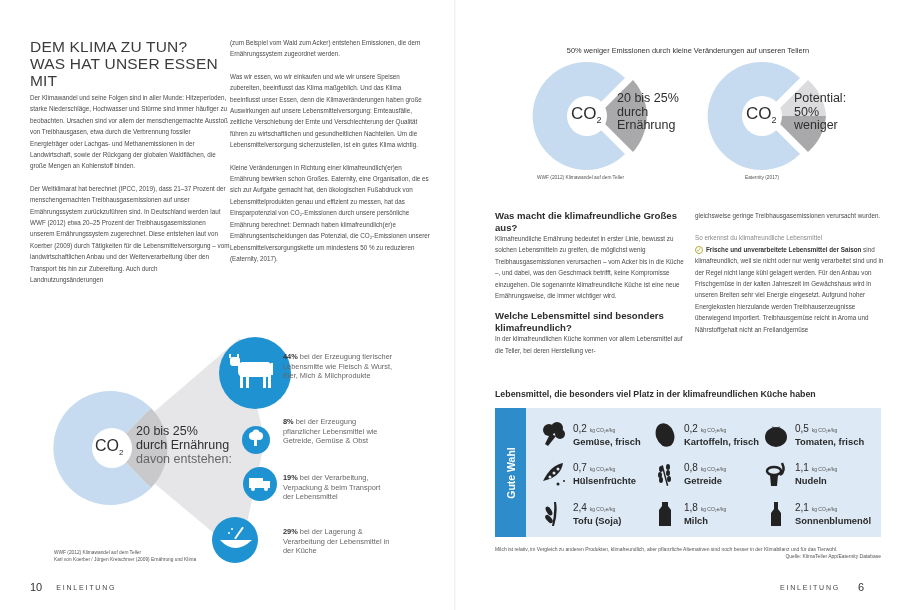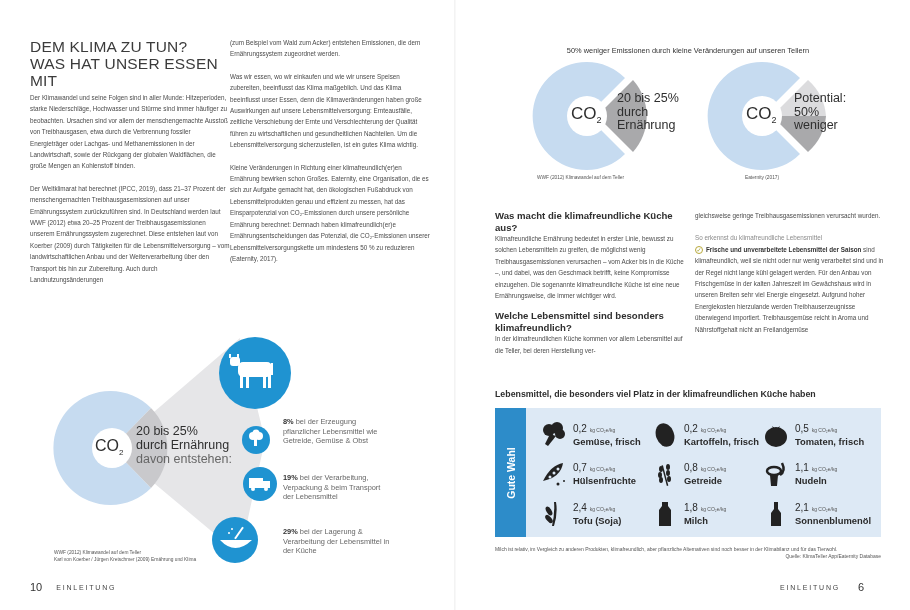--- a/index.html
+++ b/index.html
@@ -101,20 +101,23 @@
   </svg>
   <div class="abs" style="left:95px; top:437px; font-size:16px; color:#2e2e2e;">
     <span>CO</span><sub style="font-size:8px;">2</sub>
   </div>
   <div class="abs" style="left:136px; top:424px; font-size:12.5px; line-height:14px; color:#2f2f2f;">
     <div>20 bis 25%</div>
     <div>durch Ernährung</div>
     <div style="color:#666;">davon entstehen:</div>
   </div>
 
+  <div class="abs pct-item" style="left:283px; top:352px; width:110px;">
+    <b>44%</b><span> bei der Erzeugung tierischer Lebensmitte wie Fleisch &amp; Wurst, Eier, Mich &amp; Milchprodukte</span>
+  </div>
   <div class="abs pct-item" style="left:283px; top:417px; width:110px;">
     <b>8%</b><span> bei der Erzeugung pflanzlicher Lebensmittel wie Getreide, Gemüse &amp; Obst</span>
   </div>
   <div class="abs pct-item" style="left:283px; top:473px; width:105px;">
     <b>19%</b><span> bei der Verarbeitung, Verpackung &amp; beim Transport der Lebensmittel</span>
   </div>
   <div class="abs pct-item" style="left:283px; top:527px; width:110px;">
     <b>29%</b><span> bei der Lagerung &amp; Verarbeitung der Lebensmittel in der Küche</span>
   </div>
 
@@ -155,21 +158,21 @@
     <span>CO</span><sub style="font-size:9px;">2</sub>
   </div>
   <div class="abs" style="left:794px; top:92px; font-size:12.5px; line-height:13.5px; color:#2e2e2e;">
     <div>Potential:</div>
     <div>50%</div>
     <div>weniger</div>
   </div>
   <div class="abs caption" style="left:745px; top:175px;">Eaternity (2017)</div>
 
   <div class="abs" style="left:495px; top:210px; width:190px;">
-    <div class="h2">Was macht die klimafreundliche Küche aus?</div>
+    <div class="h2">Was macht die klimafreundliche Großes aus?</div>
     <div class="body-text" style="margin-bottom:9px;">Klimafreundliche Ernährung bedeutet in erster Linie, bewusst zu solchen Lebensmitteln zu greifen, die möglichst wenig Treibhausgasemissionen verursachen – vom Acker bis in die Küche –, und dabei, was den Geschmack betrifft, keine Kompromisse einzugehen. Die sogenannte klimafreundliche Küche ist eine neue Ernährungsweise, die immer wichtiger wird.</div>
     <div class="h2">Welche Lebensmittel sind besonders klimafreundlich?</div>
     <div class="body-text">In der klimafreundlichen Küche kommen vor allem Lebensmittel auf die Teller, bei deren Herstellung ver-</div>
   </div>
 
   <div class="abs body-text" style="left:695px; top:210px; width:190px;">
     <p>gleichsweise geringe Treibhausgasemissionen verursacht wurden.</p>
     <div style="color:#8a8a8a;">So erkennst du klimafreundliche Lebensmittel</div>
     <div>
       <span style="display:inline-block; width:8px; height:8px; border:1px solid #b9a93b; border-radius:50%; color:#9a9a2a; font-size:6px; line-height:6px; text-align:center; margin-right:3px;">✓</span><b style="color:#333;">Frische und unverarbeitete Lebensmittel der Saison</b><span> sind klimafreundlich, weil sie nicht oder nur wenig verarbeitet sind und in der Regel nicht lange kühl gelagert werden. Für den Anbau von Frischgemüse in der kalten Jahreszeit im Gewächshaus wird in unseren Breiten sehr viel Energie eingesetzt. Aufgrund hoher Energiekosten hierzulande werden Treibhauserzeugnisse überwiegend importiert. Treibhausgemüse reicht in Aroma und Nährstoffgehalt nicht an Freilandgemüse</span>

